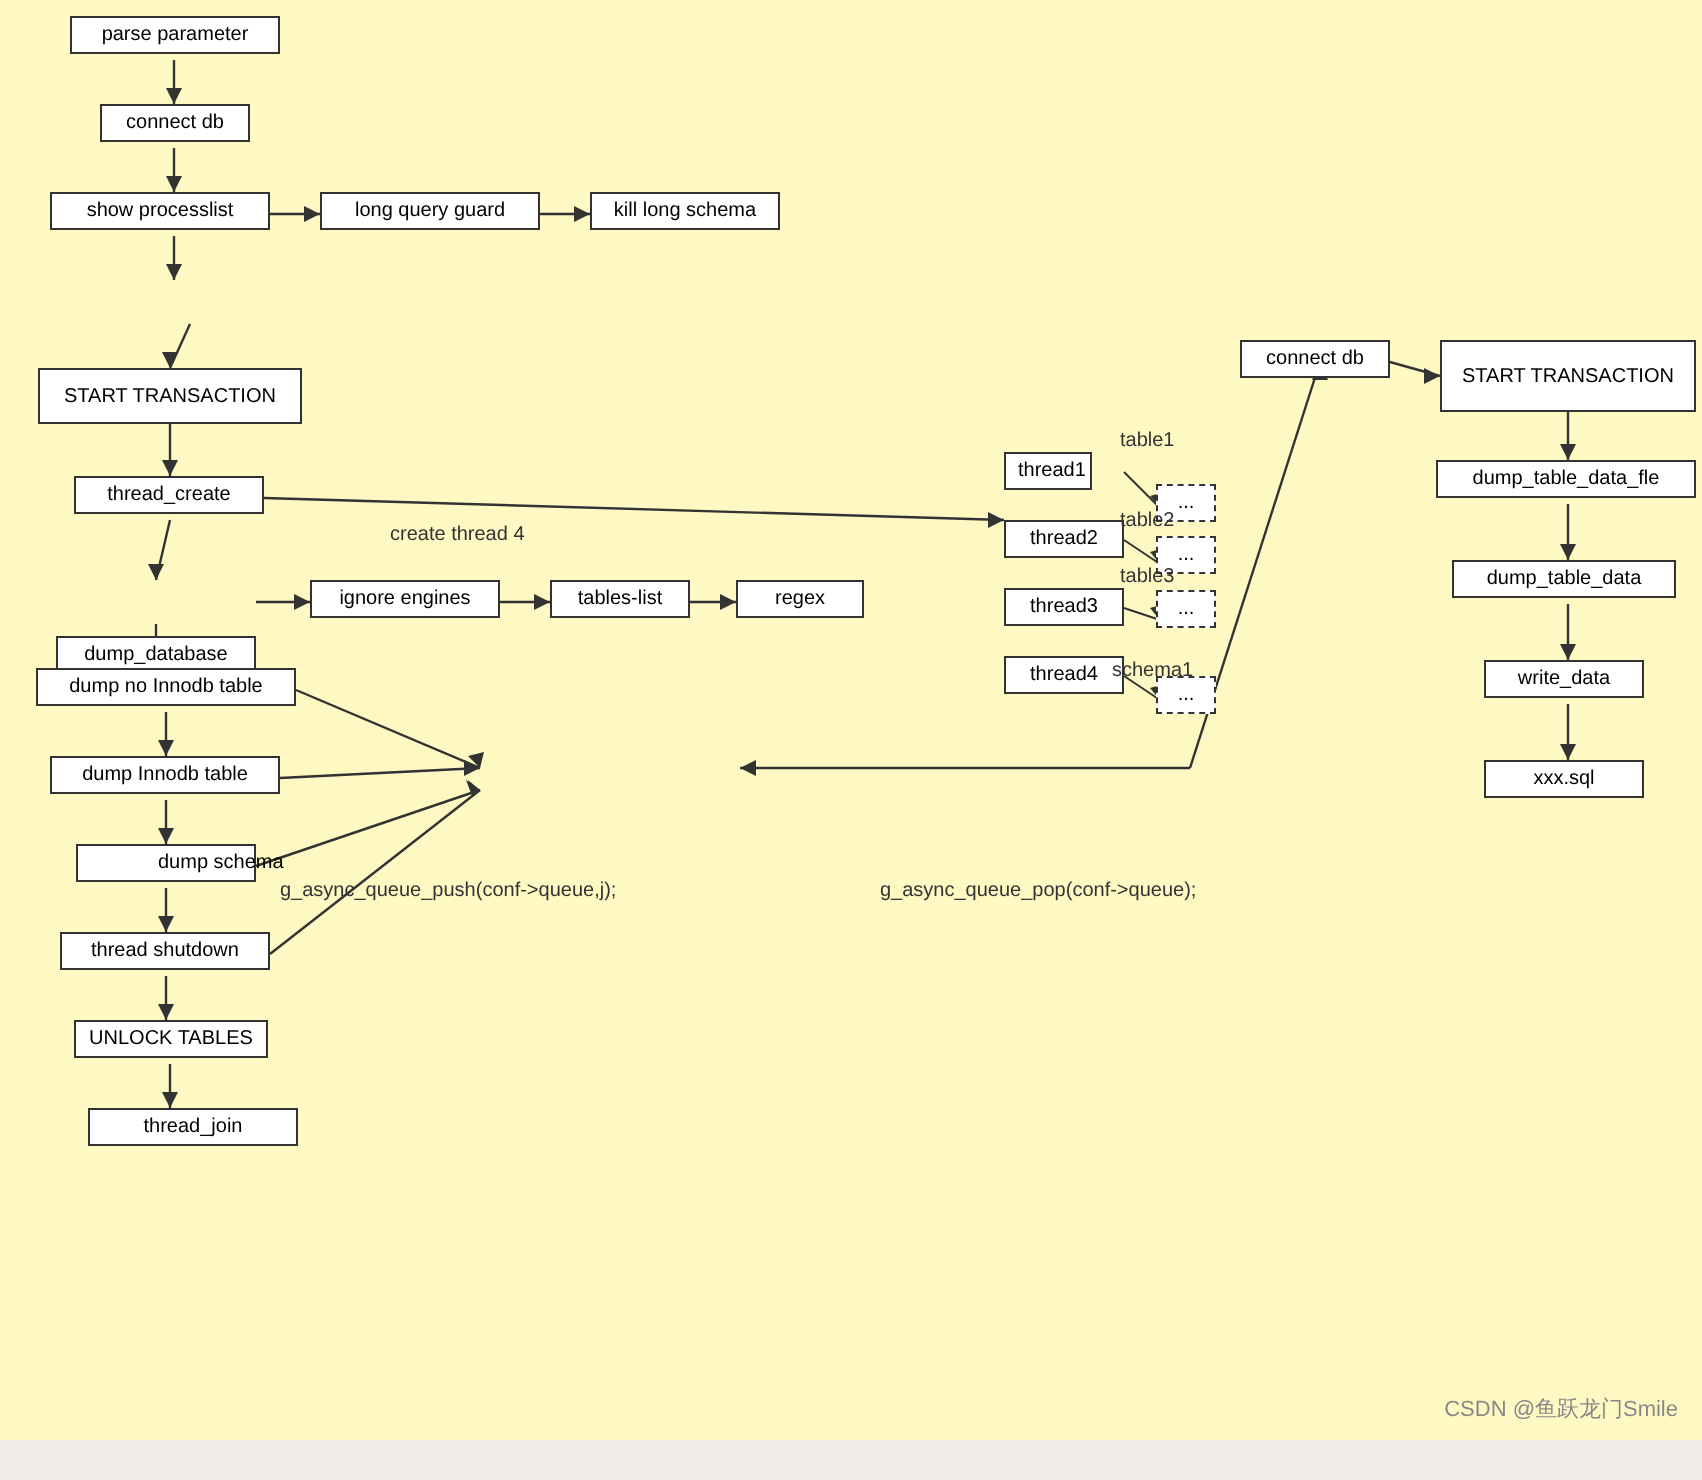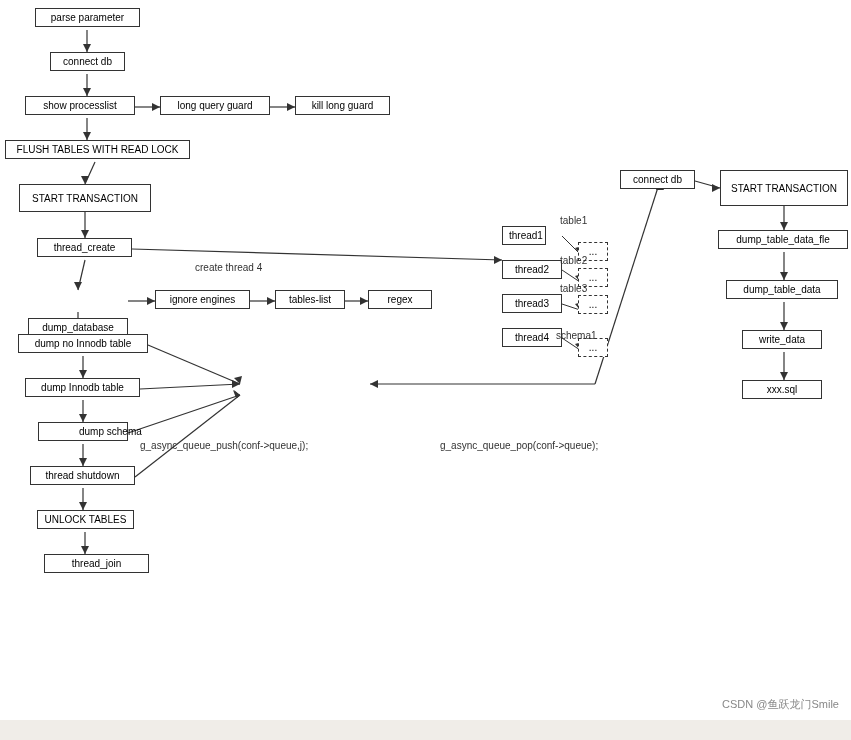--- a/index.html
+++ b/index.html
@@ -9,21 +9,21 @@
       font-size: 11px;
       width: 851px;
       height: 740px;
       overflow: hidden;
       position: relative;
     }
     .diagram-container {
       position: relative;
       width: 851px;
       height: 720px;
-      background: #ffffff;
+      background: #fef9c3;
     }
     .box {
       position: absolute;
       border: 1px solid #333;
       background: #fff;
       padding: 3px 6px;
       text-align: center;
       font-size: 10px;
       white-space: nowrap;
     }
@@ -165,23 +165,22 @@
   </svg>
 
   <div class="box" style="left:35px; top:8px; width:105px;">parse parameter</div>
 
   <div class="box" style="left:50px; top:52px; width:75px;">connect db</div>
 
   <div class="box" style="left:25px; top:96px; width:110px;">show processlist</div>
 
   <div class="box" style="left:160px; top:96px; width:110px;">long query guard</div>
 
-  <div class="box" style="left:295px; top:96px; width:95px;">kill long guard</div>
-
-  <div class="box" style="left:5px; top:140px; width:185px;">FLUSH TABLES WITH READ LOCK</div>
+  <div class="box" style="left:295px; top:96px; width:95px;">kill long schema</div>
+
 
   <div class="box" style="left:19px; top:184px; width:132px; height:28px; display:flex; align-items:center; justify-content:center;">START TRANSACTION</div>
 
   <div class="box" style="left:37px; top:238px; width:95px;">thread_create</div>
 
   <div class="box" style="left:28px; top:290px; width:100px;margin-top:28px;">dump_database</div>
 
   <div class="box" style="left:155px; top:290px; width:95px;">ignore engines</div>
 
   <div class="box" style="left:275px; top:290px; width:70px;">tables-list</div>

